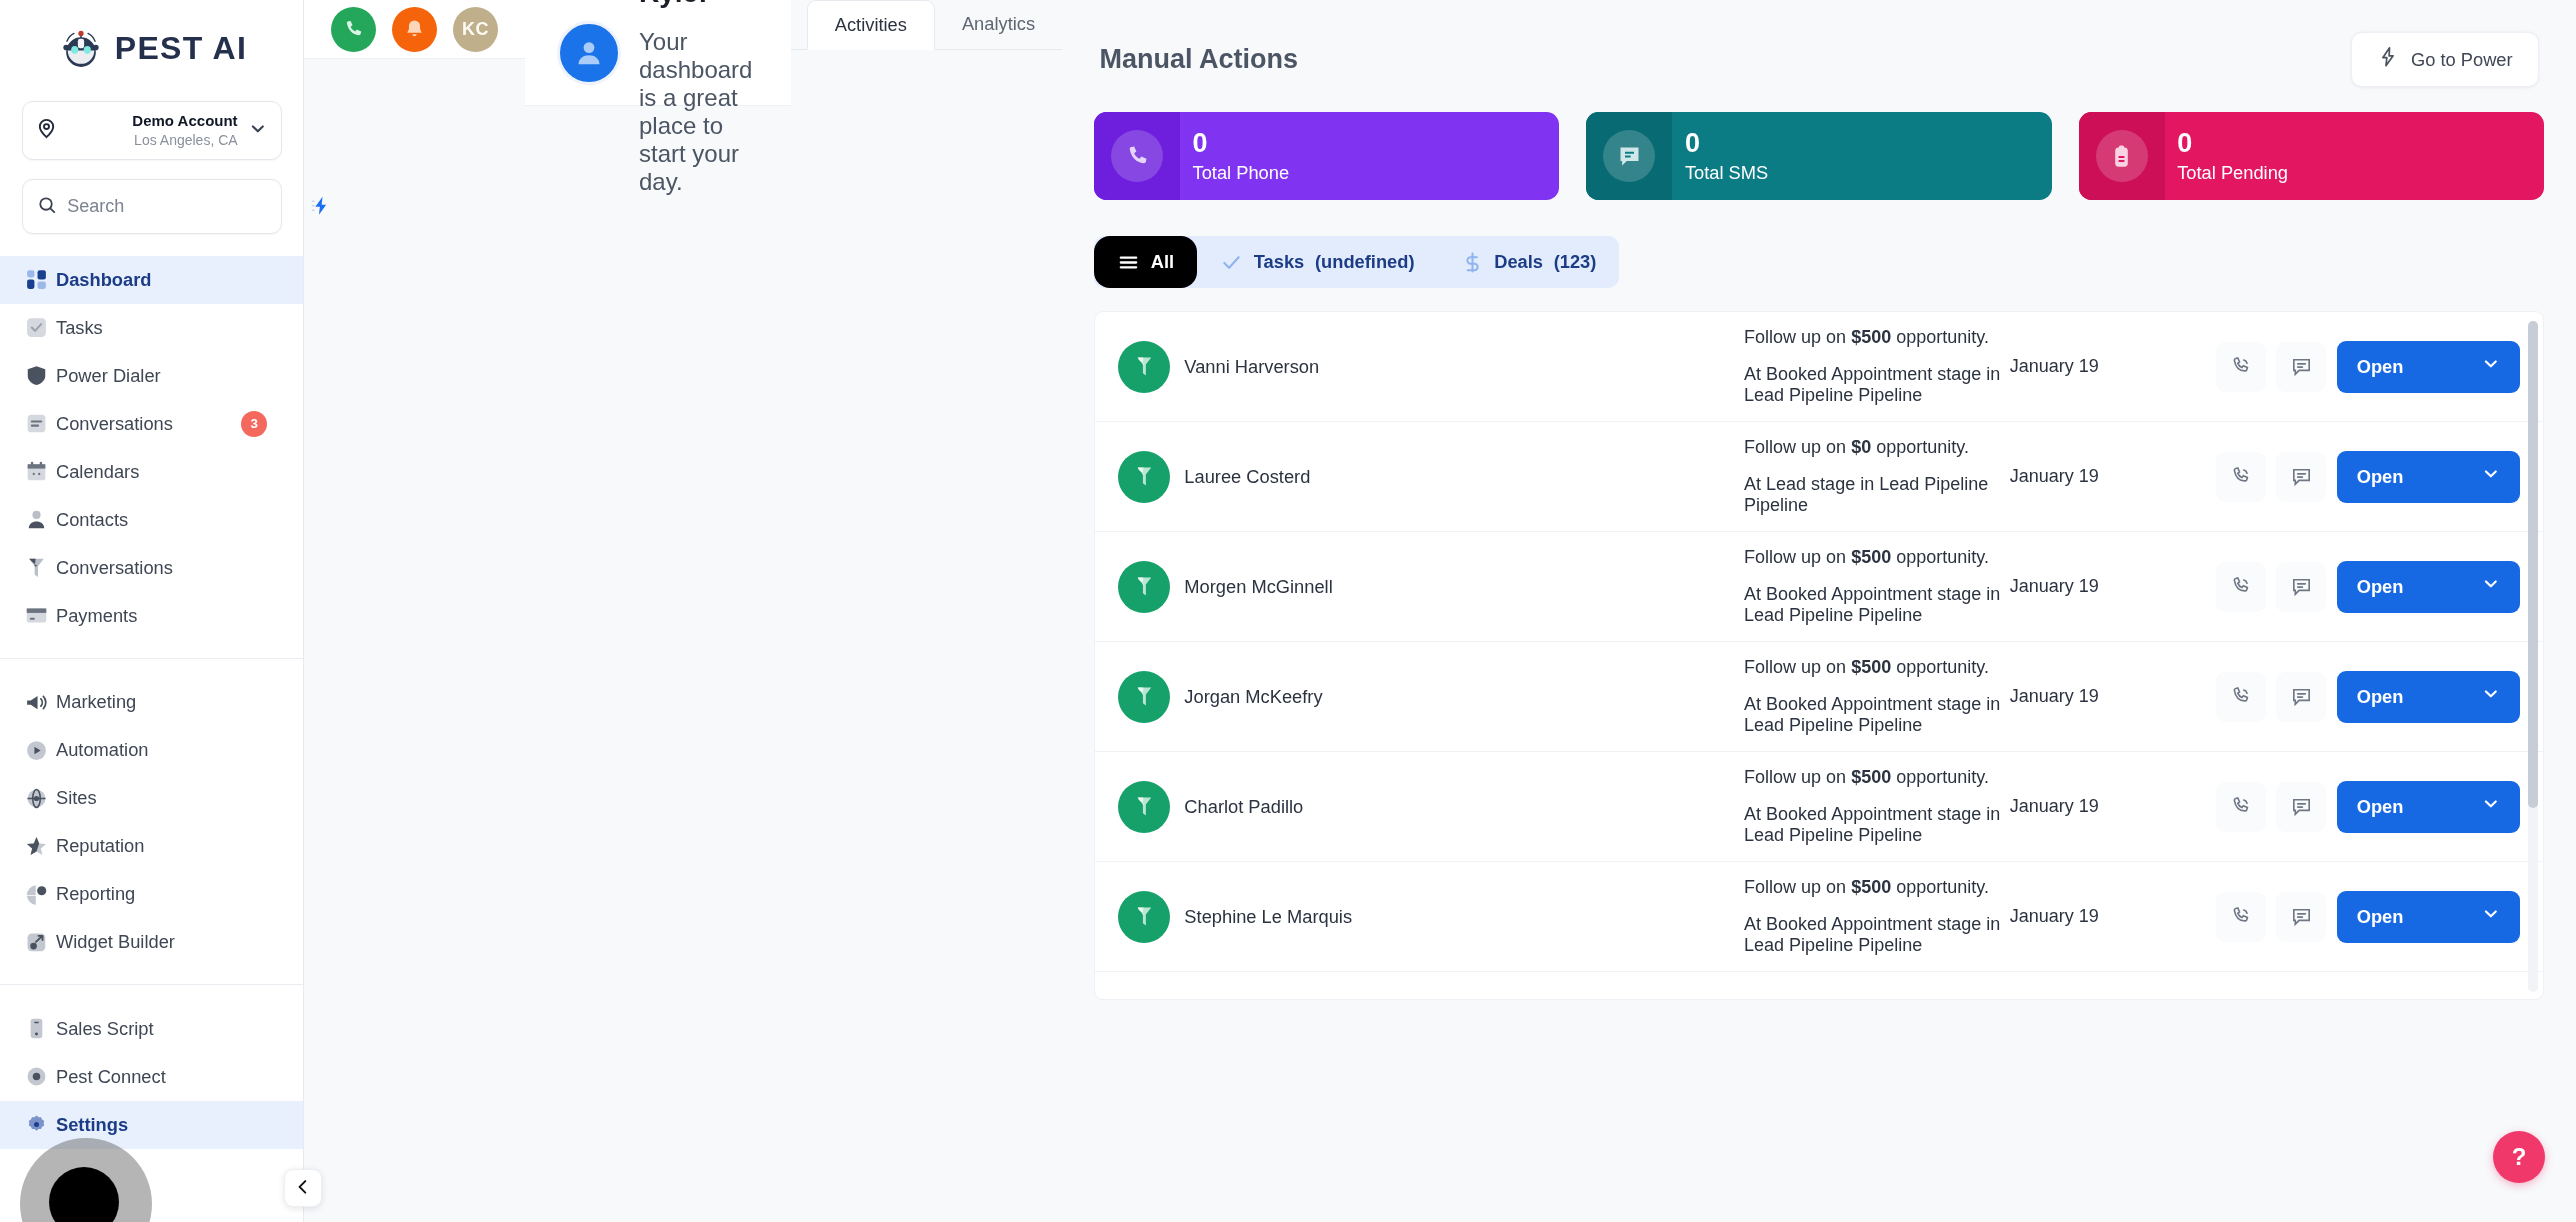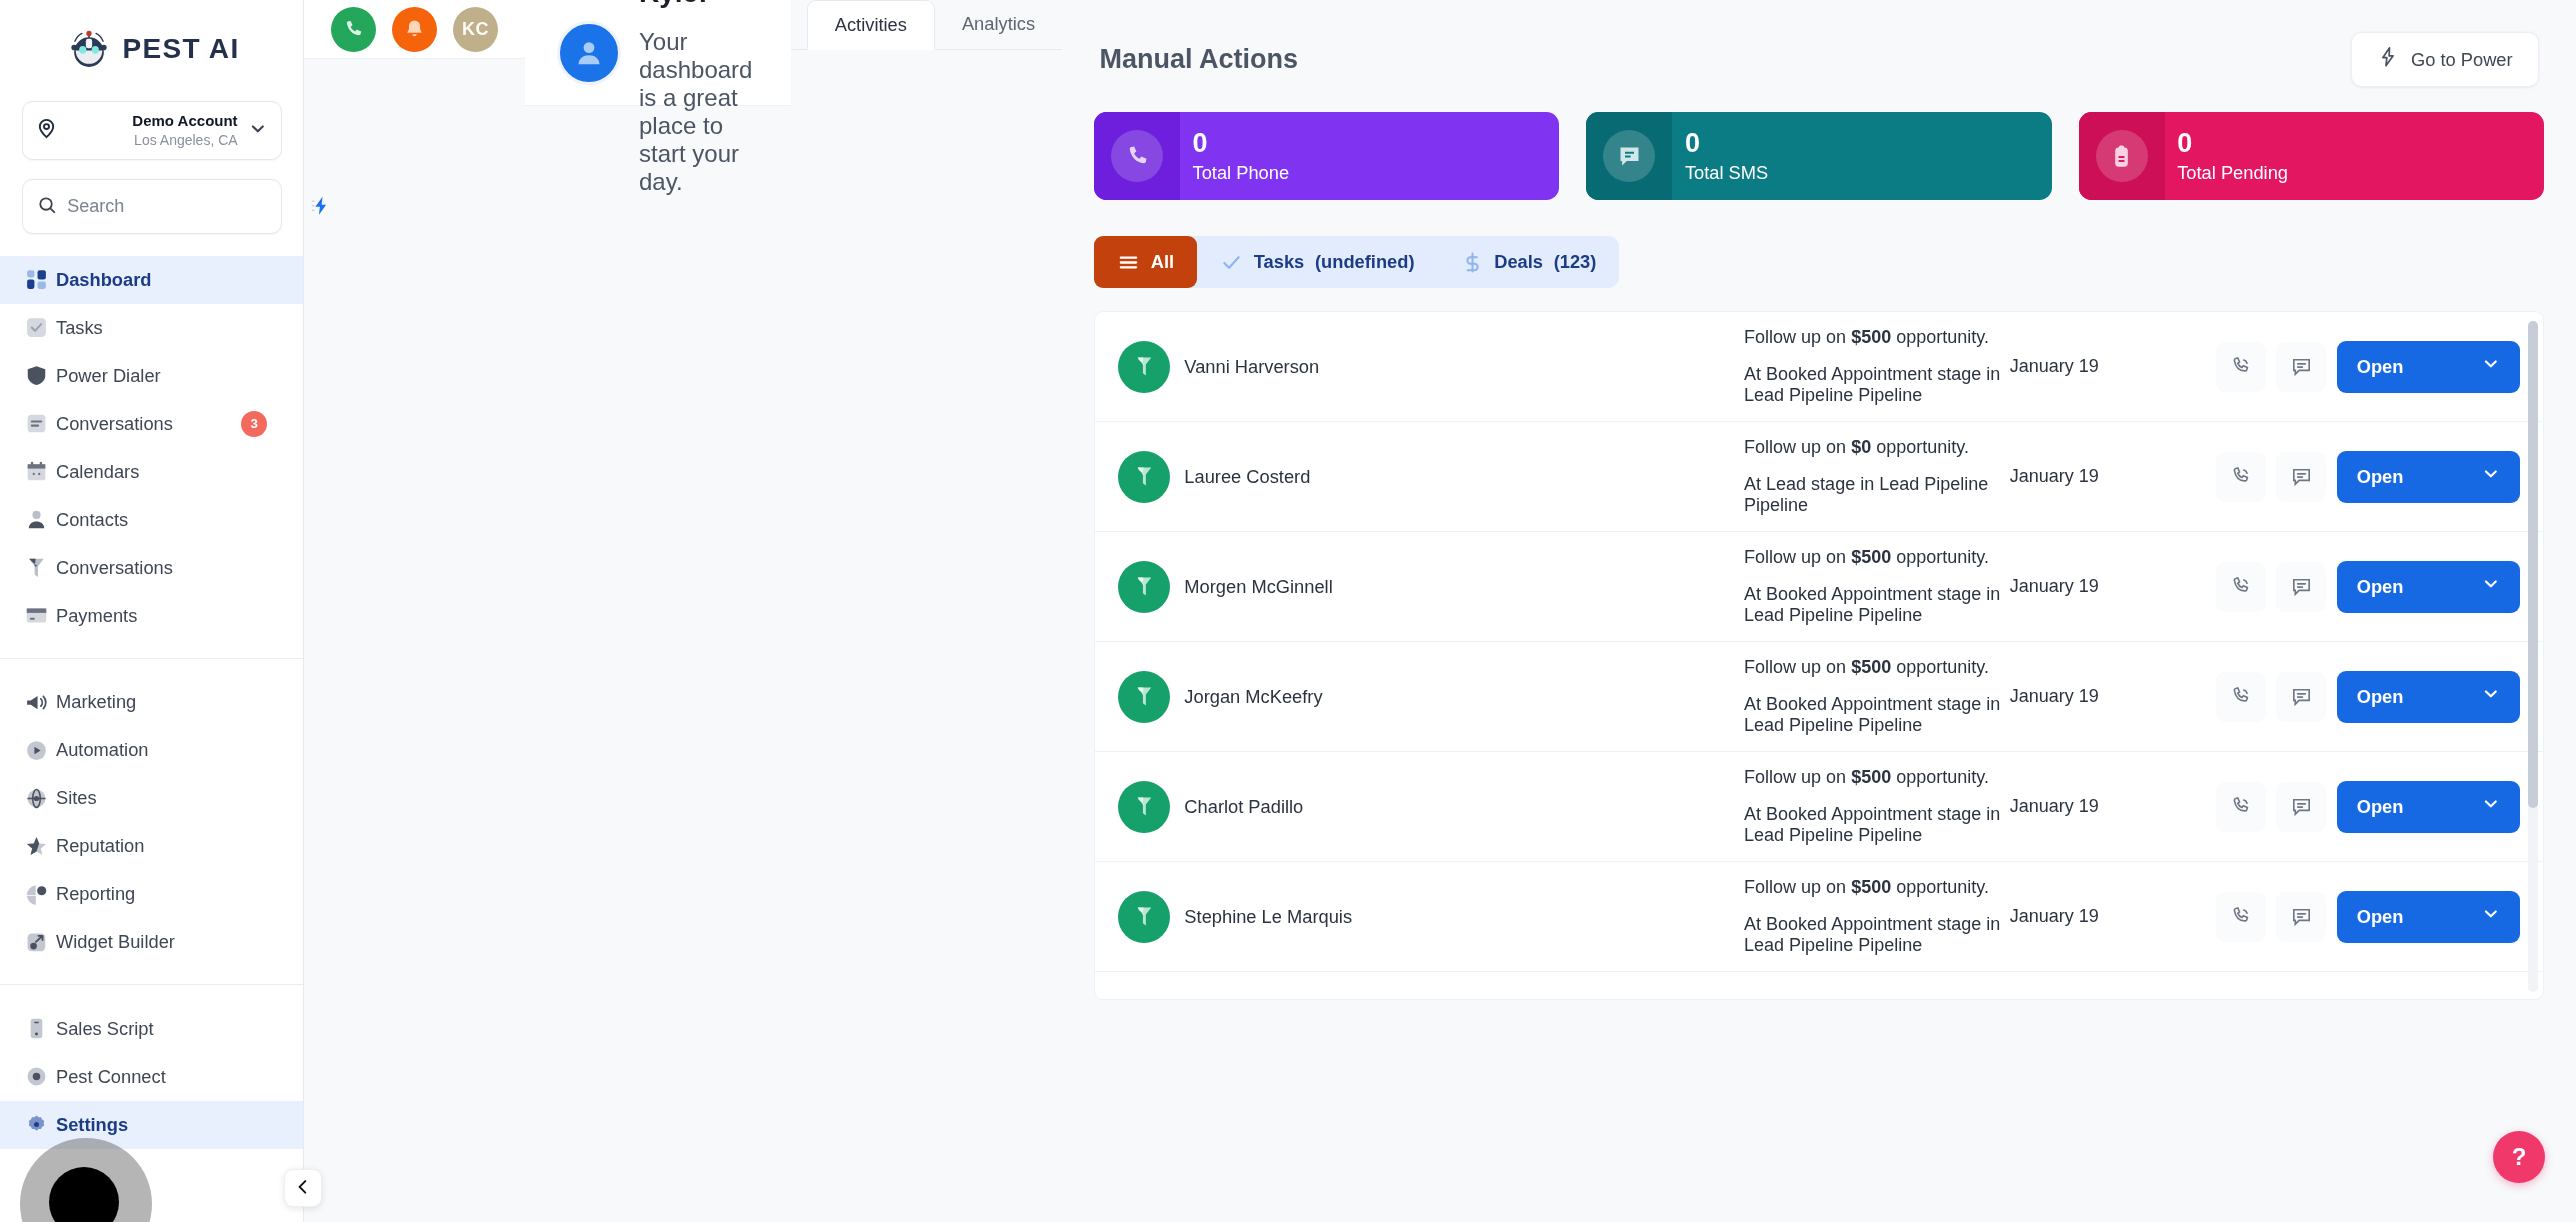--- a/index.html
+++ b/index.html
@@ -19,21 +19,21 @@
     display: flex; flex-direction: column;
     flex: 0 0 304px;
     position: relative;
   }
   .logo-wrap {
     height: 97px; display: flex; align-items: center; justify-content: center;
     gap: 9px; padding: 0 18px;
   }
   .logo-mark { width: 50px; height: 50px; flex: 0 0 50px; }
   .logo-text {
-    font-size: 28px; font-weight: 700; letter-spacing: 1.3px;
+    font-size: 32px; font-weight: 700; letter-spacing: 1.3px;
     color: #25314c;
   }
   .acct-box {
     margin: 3.6px 21.5px 0 21.5px;
     border: 0.9px solid #e4e7ec; border-radius: 10.7px;
     background: #fff;
     height: 59px; display: flex; align-items: center; gap: 10.7px;
     padding: 0 12.5px;
     box-shadow: 0 0.9px 1.8px rgba(16,24,40,.04);
   }
@@ -163,21 +163,21 @@
   .filters {
     margin-top: 36px; background: #e3ecfd; border-radius: 10.7px;
     height: 52px; display: inline-flex; align-items: center; padding: 0;
     gap: 0;
   }
   .pill {
     display: flex; align-items: center; gap: 10.7px; height: 52px;
     padding: 0 23px; font-size: 18.3px; color: #1c3d86; font-weight: 700;
     cursor: pointer; border-radius: 9px;
   }
-  .pill.active { background: #c2410c; color: #fff; }
+  .pill.active { background: #000000; color: #fff; border-radius: 16px; }
   .pill .count { font-weight: 700; }
 
   .list-card {
     margin-top: 23px; background: #fff; border-radius: 9px;
     height: 689px; overflow: hidden; position: relative;
     border: 0.9px solid #eef1f5;
   }
   .list-scroll { height: 689px; overflow: hidden; }
   .row {
     display: flex; align-items: center; height: 110px;

